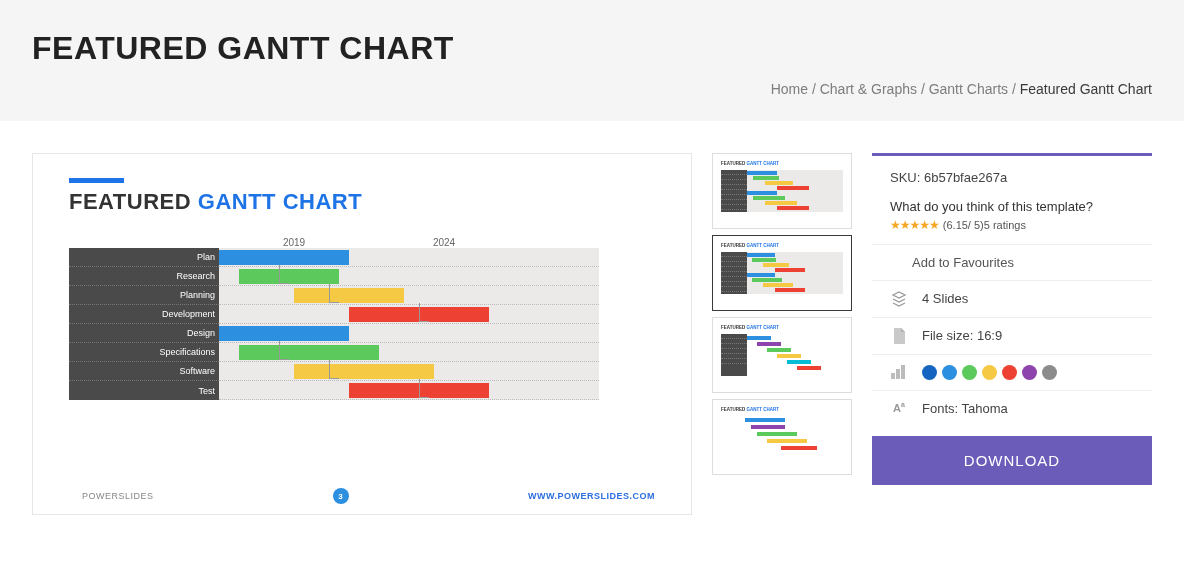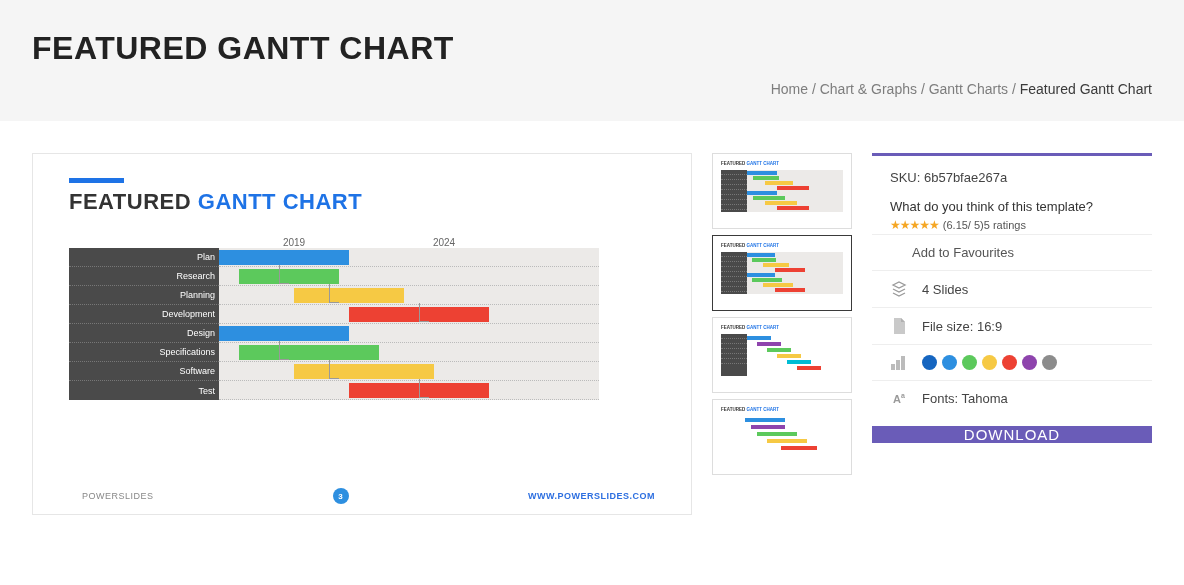--- a/index.html
+++ b/index.html
@@ -46,29 +46,29 @@
 .tmini .tl{width:26px;background:#4a4a4a;display:flex;flex-direction:column}
 .tmini .tl div{height:5px;border-bottom:1px dotted #777}
 .tmini .tb{flex:1;background:#eceae8;position:relative}
 .mbar{position:absolute;height:4px}
 .sidebar{flex:1;border-top:3px solid #6a5cb8}
 .sidebar .pad{padding:14px 14px 0 18px}
 .sku{font-size:13px;color:#444;margin-bottom:14px}
 .ask{font-size:13px;color:#333;margin-bottom:4px}
 .rating{display:flex;align-items:center;gap:4px;font-size:11px;color:#555}
 .stars{color:#f5a623;font-size:12px;letter-spacing:-1px}
-.meta{margin-top:2px}
-.mrow{display:flex;align-items:center;gap:14px;padding:10px 18px;border-top:1px solid #eee;font-size:13px;color:#444}
+.meta{margin-top:12px}
+.mrow{display:flex;gap:14px;padding:10px 18px;border-top:1px solid #eee;font-size:13px;color:#444}
 .mrow:first-child{border-top:1px solid #eee}
 .mico{width:18px;color:#9a9a9a;display:flex;justify-content:center}
 .fav{padding:10px 18px 10px 40px;font-size:13px;color:#555;border-top:1px solid #eee}
 .swatches{display:flex;gap:5px}
 .sw{width:15px;height:15px;border-radius:50%}
 .supp .sub{font-size:11px;color:#888;margin-top:3px}
-.dl{display:block;background:#6a5cb8;color:#fff;text-align:center;font-size:15px;letter-spacing:1px;margin-top:10px;cursor:pointer}
+.dl{display:block;background:#6a5cb8;color:#fff;text-align:center;padding:16px;font-size:15px;letter-spacing:1px;margin-top:10px;cursor:pointer}
 svg{display:block}
 </style>
 </head>
 <body>
 
 <div class="header">
   <h1 class="page-title">FEATURED GANTT CHART</h1>
   <div class="breadcrumb">
     <a href="#">Home</a>
     <span>/</span>

